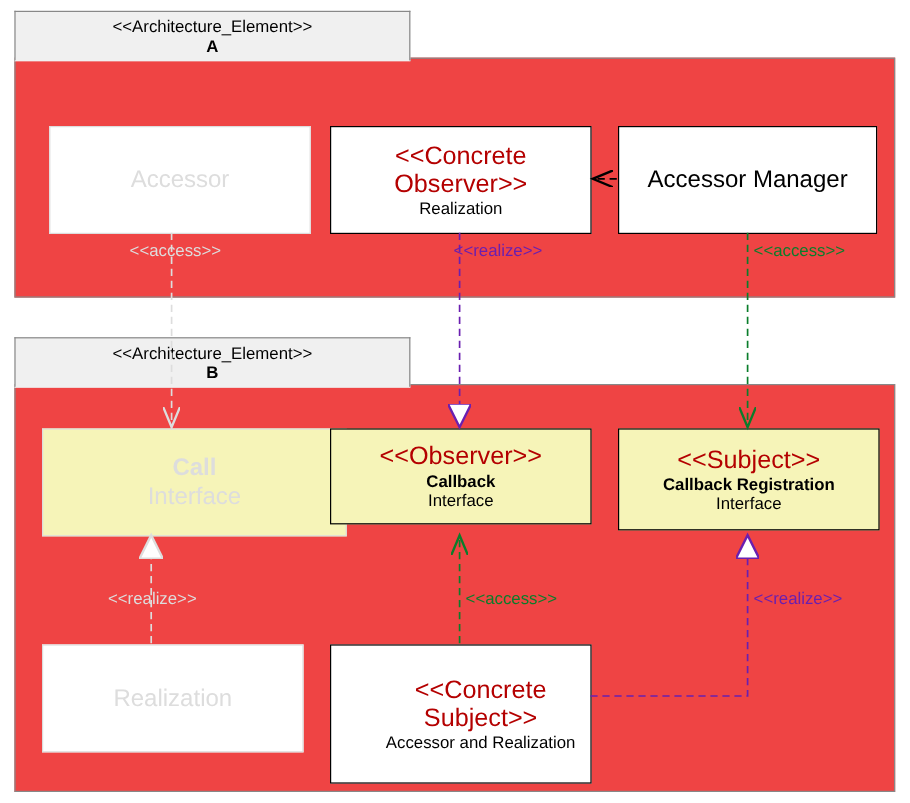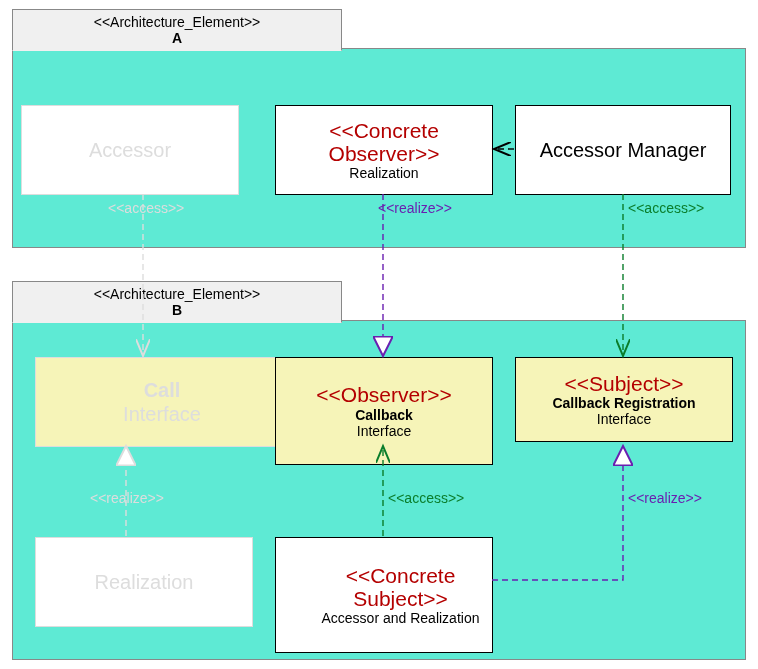--- a/index.html
+++ b/index.html
@@ -1,17 +1,17 @@
 <!DOCTYPE html>
 <html><head>
 <meta charset="utf-8">
 <style>
   * { box-sizing: border-box; margin: 0; padding: 0; }
   body { font-family: Arial, Helvetica, sans-serif; background: #fff; width: 758px; height: 669px; position: relative; }
-  .container { position: absolute; border: 1px solid #888; background: #5eead4; }
+  .container { position: absolute; border: 1px solid #888; background: #ef4444; }
   .container-tab { position: absolute; top: -40px; left: -1px; background: #f0f0f0; border: 1px solid #888; border-bottom: 1px solid #f0f0f0; padding: 4px 28px 4px 28px; text-align: center; font-size: 14px; }
   .container-tab .stereo { display:block; }
   .container-tab .name { font-weight: bold; display:block; }
   .box { position: absolute; border: 1px solid #000; background: #fff; text-align: center; display: flex; flex-direction: column; justify-content: center; align-items: center; padding: 4px; }
   .box.yellow { background: #f6f4b8; }
   .box.faded { border-color: #ddd; color: #ddd; }
   .box.yellow.faded { background: #f6f4b8; }
   .stereo-main { color: #b40000; font-weight: normal; font-size: 21px; line-height: 1.1; }
   .sub-b { font-weight: bold; font-size: 14px; }
   .sub { font-size: 14px; }
@@ -25,21 +25,21 @@
 </style>
 </head>
 <body>
 
 <div class="container" style="left:12px; top:48px; width:734px; height:200px;">
   <div class="container-tab" style="width:330px;">
     <span class="stereo">&lt;&lt;Architecture_Element&gt;&gt;</span>
     <span class="name">A</span>
   </div>
 
-  <div class="box faded" style="left:8px; top:56px; width:218px; height:90px;">
+  <div class="box faded" style="left:28px; top:56px; width:218px; height:90px;">
     <div class="title">Accessor</div>
   </div>
 
   <div class="box" style="left:262px; top:56px; width:218px; height:90px;">
     <div class="stereo-main">&lt;&lt;Concrete Observer&gt;&gt;</div>
     <div class="sub">Realization</div>
   </div>
 
   <div class="box" style="left:502px; top:56px; width:216px; height:90px;">
     <div class="title">Accessor Manager</div>
@@ -50,21 +50,21 @@
   <div class="container-tab" style="width:330px;">
     <span class="stereo">&lt;&lt;Architecture_Element&gt;&gt;</span>
     <span class="name">B</span>
   </div>
 
   <div class="box yellow faded" style="left:22px; top:36px; width:254px; height:90px;">
     <div class="title" style="font-weight:bold">Call</div>
     <div class="title">Interface</div>
   </div>
 
-  <div class="box yellow" style="left:262px; top:36px; width:218px; height:108px;">
+  <div class="box yellow" style="left:262px; top:36px; width:218px; height:80px;">
     <div class="stereo-main">&lt;&lt;Observer&gt;&gt;</div>
     <div class="sub-b">Callback</div>
     <div class="sub">Interface</div>
   </div>
 
   <div class="box yellow" style="left:502px; top:36px; width:218px; height:85px;">
     <div class="stereo-main">&lt;&lt;Subject&gt;&gt;</div>
     <div class="sub-b">Callback Registration</div>
     <div class="sub">Interface</div>
   </div>

